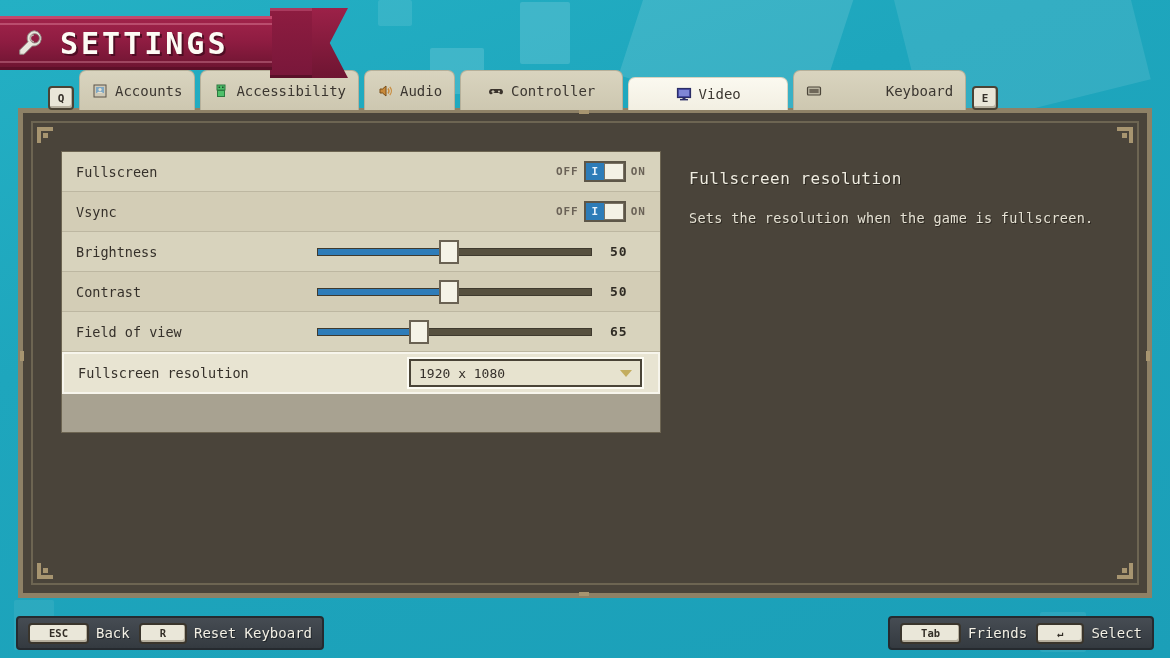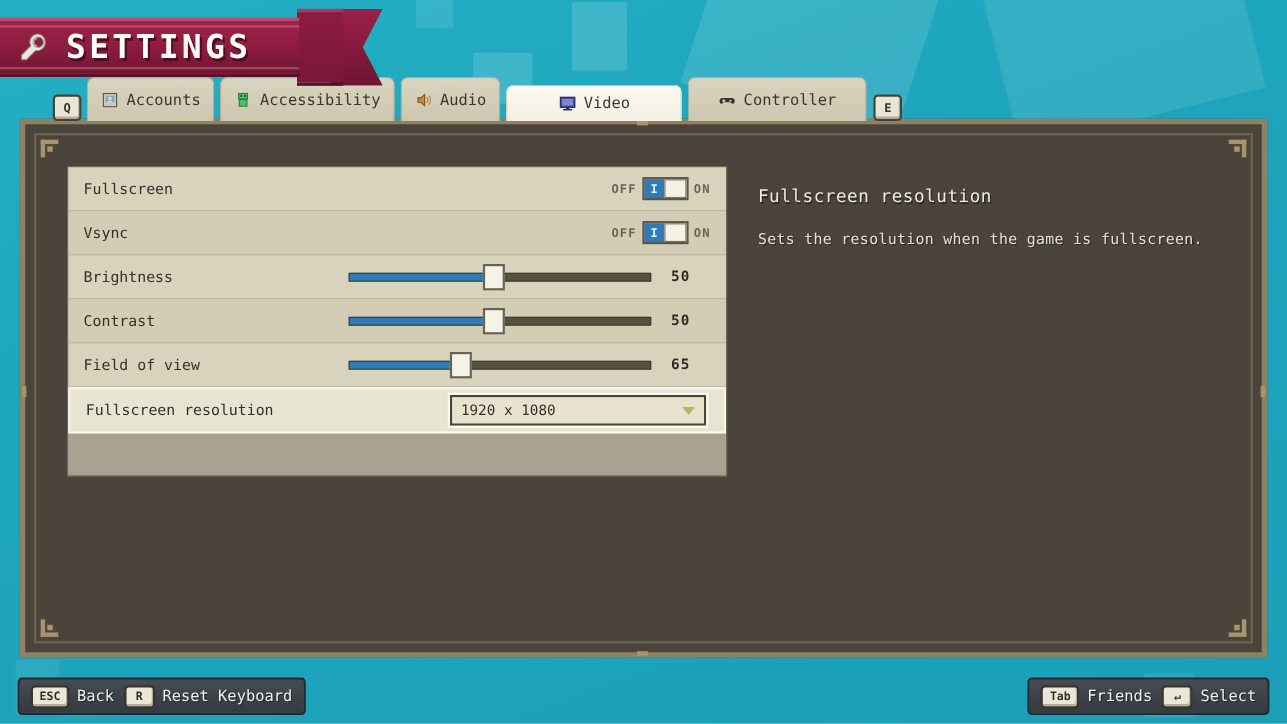--- a/index.html
+++ b/index.html
@@ -315,21 +315,21 @@
     display: flex; align-items: center;
     gap: 9px;
     padding: 0 10px;
     z-index: 25;
   }
   #hint-left { left: 16px; }
   #hint-right { right: 16px; }
   .hint-item { display: flex; align-items: center; gap: 7px; }
   .hint-key {
     min-width: 28px; height: 21px;
-    padding: 0 6px;
+    padding: 0 19px;
     background: #eae7d9;
     border: 2px solid #3a352c;
     border-radius: 4px;
     display: flex; align-items: center; justify-content: center;
     font-size: 10.5px; font-weight: bold; color: #332e27;
     box-shadow: inset -1px -2px 0 rgba(130,120,100,0.5);
   }
   .hint-label {
     font-size: 14px; color: #f2efe4;
     text-shadow: 1px 1px 0 #20252a;
@@ -388,40 +388,47 @@
 
     <div class="tab">
       <svg class="tab-icon" viewBox="0 0 16 14">
         <path d="M3 5h2.5L9 2v10L5.5 9H3z" fill="#c98a3a" stroke="#7a4f18" stroke-width="1"></path>
         <path d="M11 4.5a4 4 0 0 1 0 5" fill="none" stroke="#c98a3a" stroke-width="1.4"></path>
         <path d="M12.8 2.8a6.5 6.5 0 0 1 0 8.4" fill="none" stroke="#c98a3a" stroke-width="1.2"></path>
       </svg>
       <span class="tab-label">Audio</span>
     </div>
 
+    <div class="tab" style="width:163px;justify-content:center;">
+      <svg class="tab-icon" viewBox="0 0 16 14">
+        <path d="M3 5h10a3 3 0 0 1 1 5c-1.4.8-2.2-.4-3-1H5c-.8.6-1.6 1.8-3 1a3 3 0 0 1 1-5z" fill="#3a332c"></path>
+        <rect x="4.4" y="6.2" width="1.2" height="3" fill="#d8d3bd"></rect>
+        <rect x="3.4" y="7.2" width="3.2" height="1" fill="#d8d3bd"></rect>
+        <circle cx="11" cy="7.6" r="1" fill="#d8d3bd"></circle>
+      </svg>
+      <span class="tab-label">Controller</span>
+    </div>
+
     <div class="tab active" style="width:160px;justify-content:center;">
       <svg class="tab-icon" viewBox="0 0 16 14">
         <rect x="1.5" y="1.5" width="13" height="9" fill="#4a4fa8" stroke="#2b2d66" stroke-width="1.2"></rect>
         <rect x="3" y="3" width="10" height="6" fill="#7f86d6"></rect>
         <rect x="6.5" y="10.5" width="3" height="2" fill="#2b2d66"></rect>
         <rect x="4" y="12" width="8" height="1.4" fill="#2b2d66"></rect>
       </svg>
       <span class="tab-label">Video</span>
     </div>
 
-    <div class="tab" style="width:163px;justify-content:center;">
+    <div class="tab wide">
       <svg class="tab-icon" viewBox="0 0 16 14">
-        <path d="M3 5h10a3 3 0 0 1 1 5c-1.4.8-2.2-.4-3-1H5c-.8.6-1.6 1.8-3 1a3 3 0 0 1 1-5z" fill="#3a332c"></path>
-        <rect x="4.4" y="6.2" width="1.2" height="3" fill="#d8d3bd"></rect>
-        <rect x="3.4" y="7.2" width="3.2" height="1" fill="#d8d3bd"></rect>
-        <circle cx="11" cy="7.6" r="1" fill="#d8d3bd"></circle>
+        <rect x="1.5" y="3" width="13" height="8" rx="1" fill="#b9b4a0" stroke="#4c463a" stroke-width="1.2"></rect>
+        <rect x="3.4" y="5" width="9.2" height="4" fill="#6f685a"></rect>
       </svg>
-      <span class="tab-label">Controller</span>
-    </div>
-
+      <span class="tab-label">Keyboard</span>
+    </div>
 
     <div class="keycap" id="kc-e">E</div>
   </div>
 
   <div id="frame">
     <div class="edge-tick" style="left:556px;top:-3px;"></div>
     <div class="edge-tick" style="left:556px;bottom:-3px;"></div>
     <div class="edge-tick" style="left:-3px;top:238px;width:4px;height:10px;"></div>
     <div class="edge-tick" style="right:-3px;top:238px;width:4px;height:10px;"></div>
 

